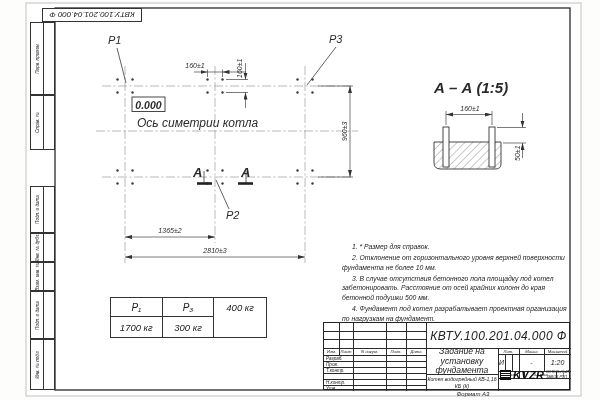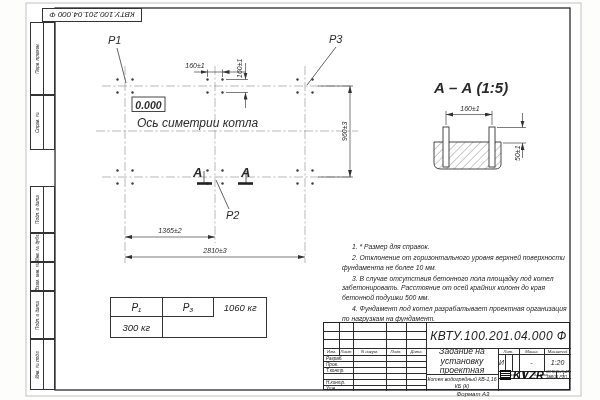--- a/index.html
+++ b/index.html
@@ -215,21 +215,22 @@
   <div class="ov notes">
     <p class="note">1. * Размер для справок.</p>
     <p class="note">2. Отклонение от горизонтального уровня верхней поверхности фундамента не более 10 мм.</p>
     <p class="note">3. В случае отсутствия бетонного пола площадку под котел забетонировать. Расстояние от осей крайних колонн до края бетонной подушки 500 мм.</p>
     <p class="note">4. Фундамент под котел разрабатывает проектная организация по нагрузкам на фундамент.</p>
   </div>
 
   <div class="ov ltable">
     <div class="c hd">P₁</div>
     <div class="c hd">P₃</div>
-    <div class="c val">1060 кг</div>
+    <div class="c val">400 кг</div>
+    <div class="c val">1700 кг</div>
     <div class="c val">300 кг</div>
   </div>
 
   <div class="ov tblock">
 
     <div class="vsep" style="left:15px;top:0;height:32px;"></div>
     <div class="vsep" style="left:29px;top:0;height:68px;"></div>
     <div class="vsep" style="left:62px;top:0;height:68px;"></div>
     <div class="vsep" style="left:82px;top:0;height:68px;"></div>
     <div class="vsep" style="left:102px;top:0;height:68px;"></div>
@@ -248,21 +249,21 @@
     <div class="hsep" style="left:0;top:44px;width:102px;"></div>
     <div class="hsep" style="left:0;top:50px;width:102px;"></div>
     <div class="hsep" style="left:0;top:56px;width:102px;"></div>
     <div class="hsep" style="left:0;top:62px;width:102px;"></div>
     <div class="hsep" style="left:174px;top:31px;width:73px;"></div>
     <div class="hsep" style="left:174px;top:48px;width:73px;"></div>
     <div class="hsep" style="left:174px;top:55px;width:73px;"></div>
     <div class="hsep" style="left:102px;top:51px;width:72px;"></div>
 
     <div class="cell f12" style="left:102px;top:0;width:145px;height:25px;">КВТУ.100.201.04.000  Ф</div>
-    <div class="cell f85" style="left:102px;top:25px;width:72px;height:26px;">Задание на установку проектная</div>
+    <div class="cell f85" style="left:102px;top:25px;width:72px;height:26px;">Задание на установку фундамента</div>
     <div class="cell f52" style="left:102px;top:51px;width:72px;height:17px;">Котел водогрейный КВ-1,16 КБ (К)</div>
 
     <div class="cell f42" style="left:0;top:25px;width:15px;height:7px;">Изм.</div>
     <div class="cell f42" style="left:15px;top:25px;width:14px;height:7px;">Лист</div>
     <div class="cell f42" style="left:29px;top:25px;width:33px;height:7px;">N докум.</div>
     <div class="cell f42" style="left:62px;top:25px;width:20px;height:7px;">Подп.</div>
     <div class="cell f42" style="left:82px;top:25px;width:20px;height:7px;">Дата</div>
 
     <div class="cell f46 left" style="left:2px;top:32px;width:27px;height:6px;">Разраб.</div>
     <div class="cell f46 left" style="left:2px;top:38px;width:27px;height:6px;">Пров.</div>

